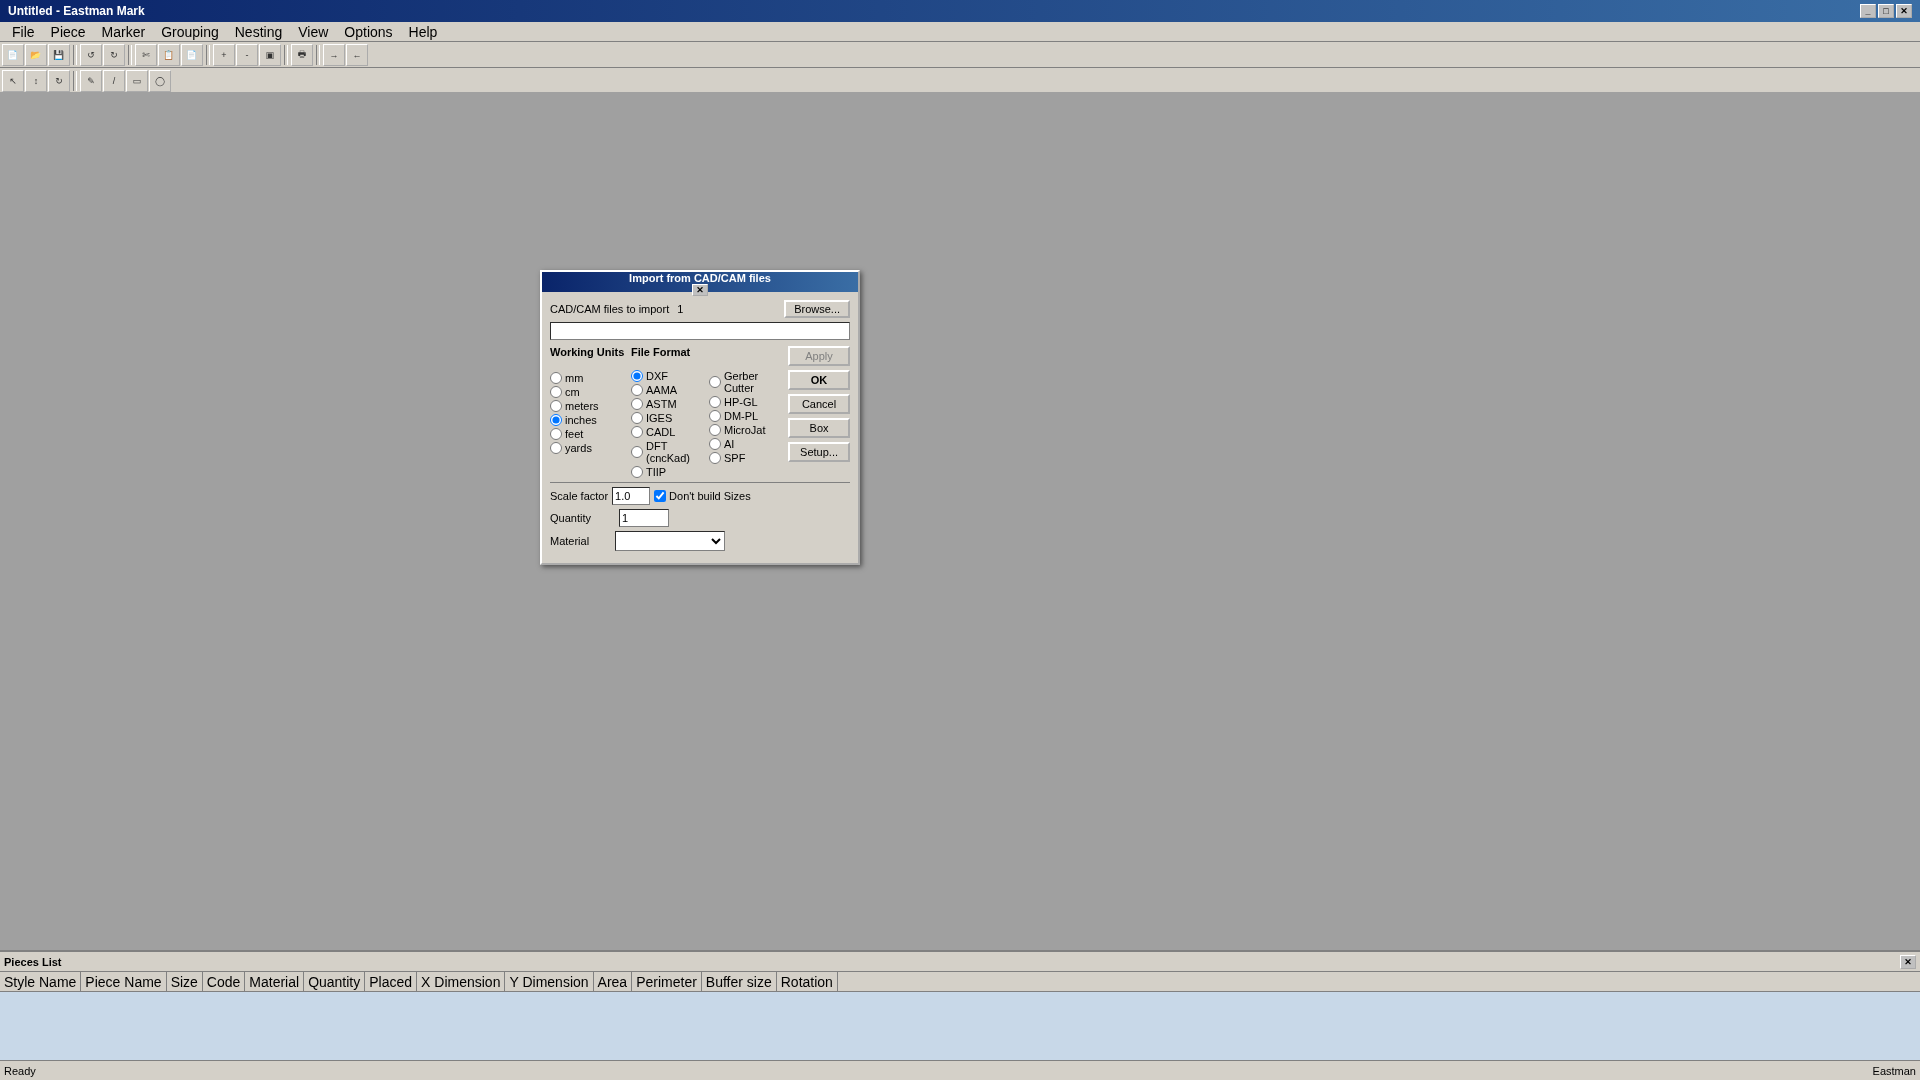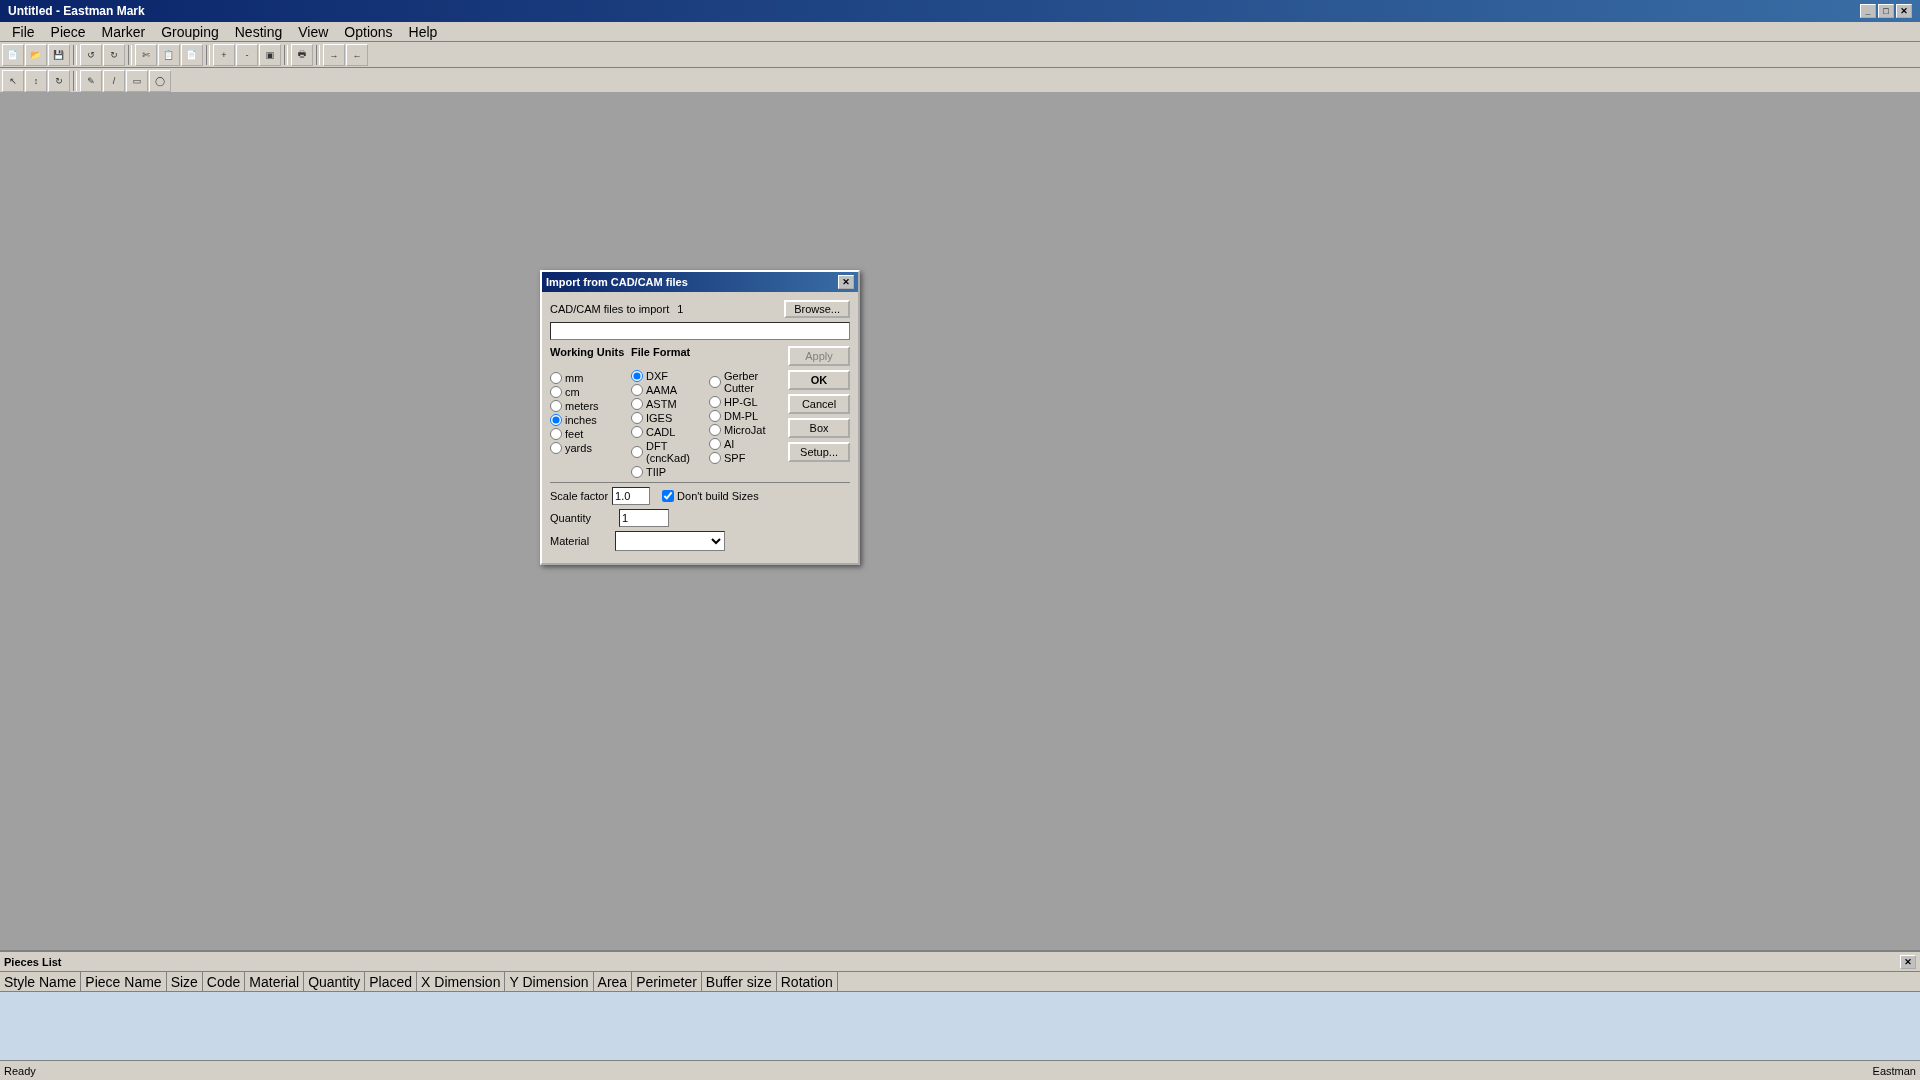--- a/index.html
+++ b/index.html
@@ -165,20 +165,21 @@
       background: linear-gradient(to right, #0a246a, #3a6ea5);
       color: white;
       height: 20px;
       display: flex;
       align-items: center;
       justify-content: space-between;
       padding: 0 4px;
       font-size: 11px;
       font-weight: bold;
       cursor: move;
+      flex-direction: column;
     }
     #dialog-close-btn {
       width: 16px;
       height: 14px;
       background: #c0c0c0;
       border: 1px outset #fff;
       font-size: 9px;
       cursor: pointer;
       display: flex;
       align-items: center;
@@ -465,21 +466,21 @@
         <button class="dialog-btn">Box</button>
         <button class="dialog-btn">Setup...</button>
       </div>
     </div>
 
     <div class="separator-h"></div>
 
     <div class="form-row">
       <span class="form-label">Scale factor</span>
       <input type="text" class="form-input" style="width: 38px;" value="1.0">
-      <label class="checkbox-item" style="margin-left:8px;">
+      <label class="checkbox-item" style="">
         <input type="checkbox" checked="" style="">
         <span>Don't build Sizes</span>
       </label>
     </div>
 
     <div class="form-row">
       <span class="form-label">Quantity</span>
       <input type="text" class="form-input" style="width: 50px; margin-left: 24px;" value="1">
     </div>
 

